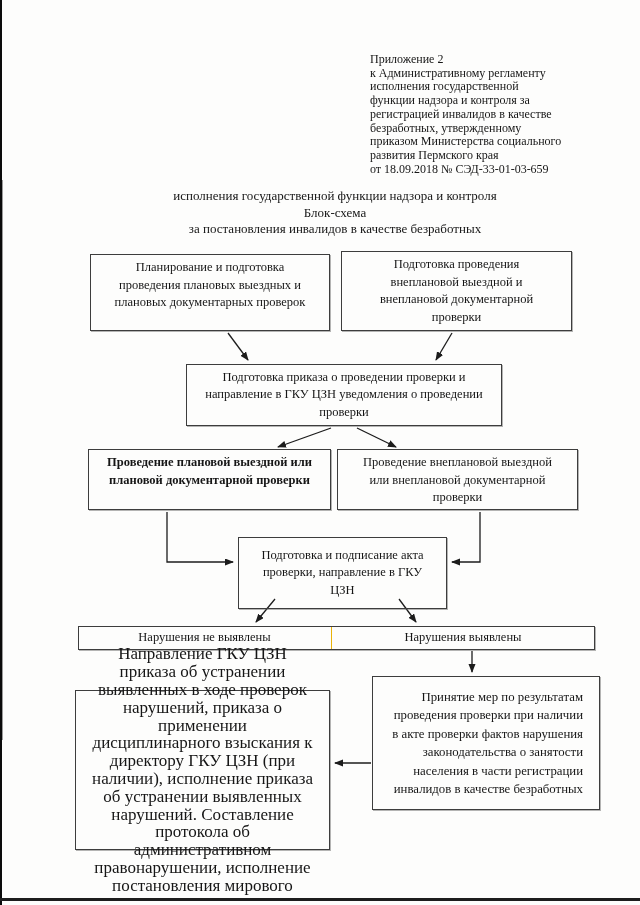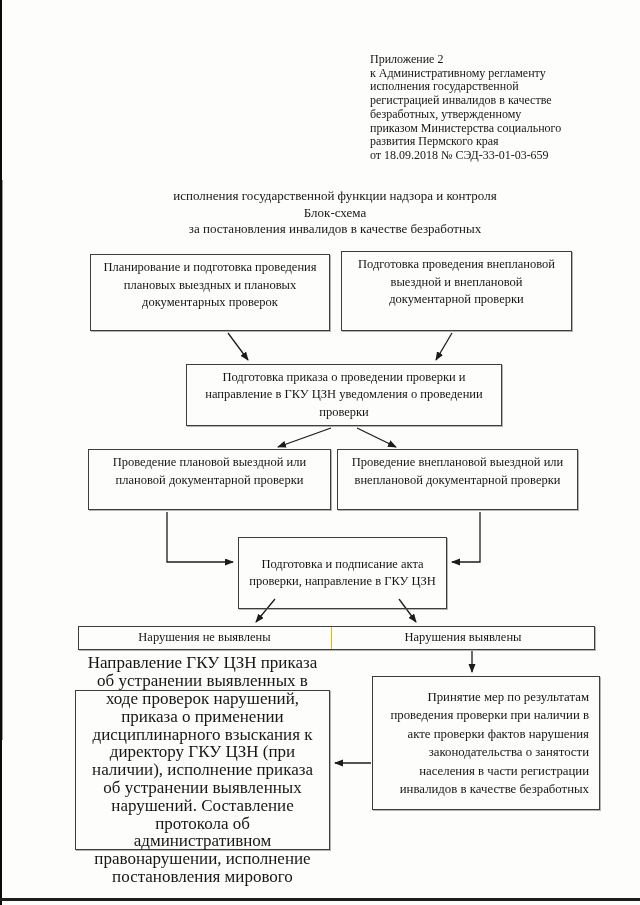--- a/index.html
+++ b/index.html
@@ -24,28 +24,28 @@
   .title{
     position:absolute;left:60px;top:188px;width:550px;
     text-align:center;font-size:13px;line-height:16.5px;
   }
   
   .fbox{
     position:absolute;border:1px solid #3d3d3d;
     box-shadow:1px 1px 0 rgba(90,90,90,.45);
     display:flex;justify-content:center;
     text-align:center;font-size:12.5px;line-height:17.5px;
-    padding:2px 10px;box-sizing:border-box;background:transparent;
+    padding:2px 16px;box-sizing:border-box;background:transparent;
   }
   .v-top{align-items:flex-start;padding-top:4px;}
   .v-center{align-items:center;}
   .b-planning      {left:90px;  top:254px; width:240px; height:77px;}
   .b-unplanned-prep{left:341px; top:251px; width:231px; height:80px;}
   .b-order        {left:186px; top:364px; width:316px; height:62px;}
-  .b-planned-check {left:88px;  top:449px; width:243px; height:61px;}
+  .b-planned-check {left:88px;  top:449px; width:243px; height:61px;font-weight:bold;}
   .b-unplanned-check{left:337px;top:449px; width:241px; height:61px;}
   .b-act          {left:238px; top:537px; width:209px; height:72px;}
   .b-results-row  {left:78px;  top:626px; width:517px; height:24px;
                    display:flex;padding:0;align-items:stretch;}
   .b-results-row .cell{
     flex:none;display:flex;align-items:center;justify-content:center;
     font-size:12.5px;text-align:center;
   }
   .cell-left{width:252px;border-right:1px solid #eab308;}
   .cell-right{width:263px;}
@@ -61,20 +61,21 @@
 <div class="page">
 
   <div class="edge-left"></div>
   <div class="edge-left2"></div>
   <div class="edge-bottom"></div>
 
   <div class="appendix">
     <div>Приложение 2</div>
     <div>к Административному регламенту</div>
     <div>исполнения государственной</div>
+    <div>функции надзора и контроля за</div>
     <div>регистрацией инвалидов в качестве</div>
     <div>безработных, утвержденному</div>
     <div>приказом Министерства социального</div>
     <div>развития Пермского края</div>
     <div>от 18.09.2018 № СЭД-33-01-03-659</div>
   </div>
 
   <div class="title">
     <div>исполнения государственной функции надзора и контроля</div>
     <div>Блок-схема</div>

